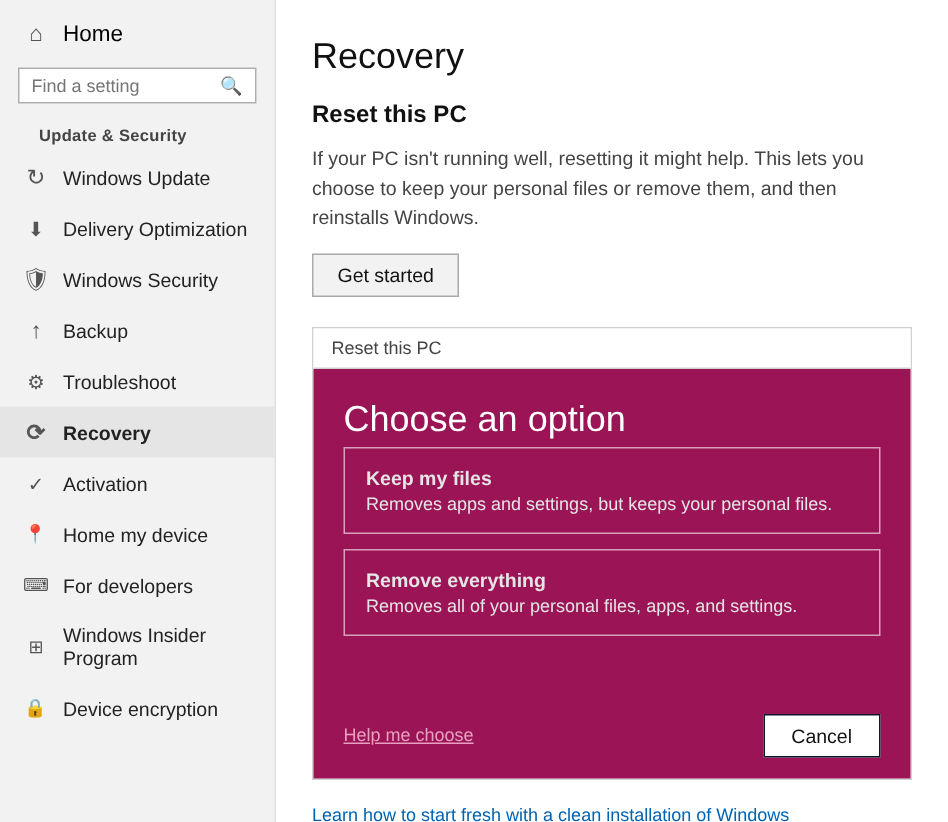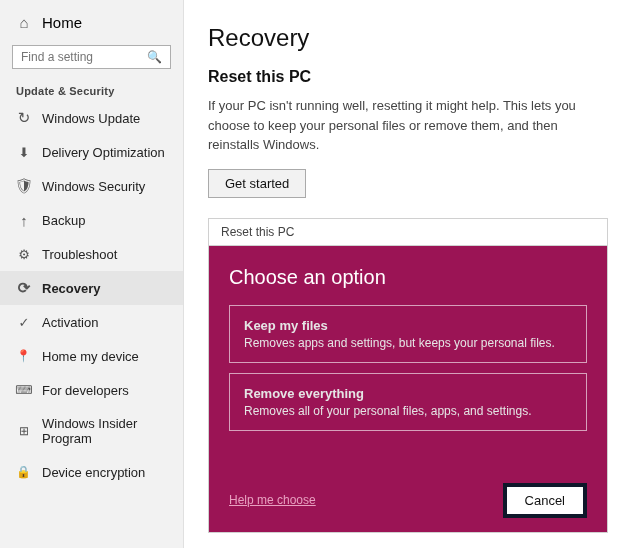--- a/index.html
+++ b/index.html
@@ -51,20 +51,21 @@
       background: transparent;
       color: #666;
     }
 
     .sidebar-section-title {
       font-size: 11px;
       font-weight: 700;
       color: #444;
       padding: 6px 16px 4px 16px;
       letter-spacing: 0.02em;
+      margin-left: 10px;
     }
 
     .sidebar-item {
       display: flex;
       align-items: center;
       gap: 10px;
       padding: 9px 16px;
       cursor: pointer;
       font-size: 13px;
       color: #222;
@@ -139,24 +140,24 @@
       background: #fff;
       border-bottom: 1px solid #d0d0d0;
     }
 
     .choose-option-box {
       background: #9b1455;
       padding: 20px 20px 30px 20px;
     }
 
     .choose-title {
-      font-size: 20px;
+      font-size: 24px;
       font-weight: 300;
       color: #fff;
-      margin-bottom: 16px;
+      margin-bottom: 4px;
     }
 
     .option-card {
       background: transparent;
       border: 1.5px solid rgba(255,255,255,0.6);
       padding: 12px 14px;
       margin-bottom: 10px;
       cursor: pointer;
       color: #e5e5e5;
     }
@@ -182,21 +183,21 @@
 
     .help-link {
       color: #e8a0c0;
       font-size: 12px;
       text-decoration: underline;
       cursor: pointer;
     }
 
     .cancel-btn {
       background: #fff;
-      border: 4px solid #0f172a;
+      border: 1px solid #0f172a;
       padding: 6px 18px;
       font-size: 13px;
       cursor: pointer;
       color: #111;
       text-align: right;
     }
 
     .bottom-link {
       font-size: 12px;
       color: #0063b1;

